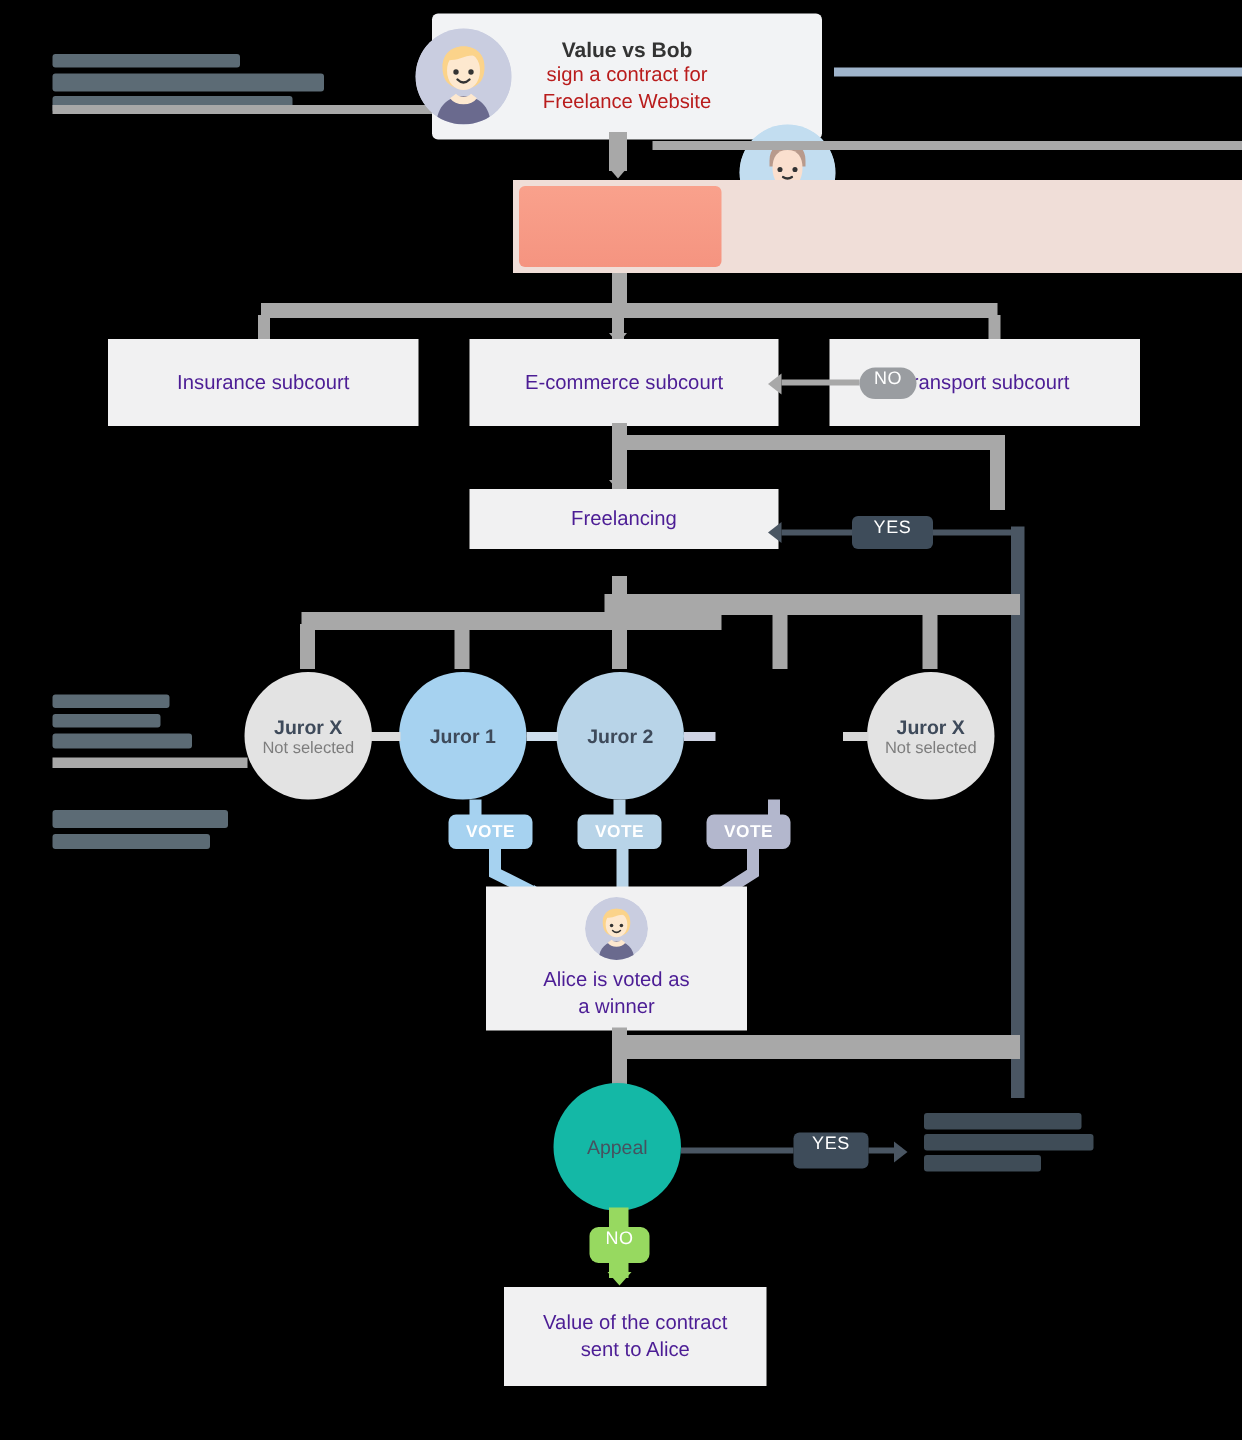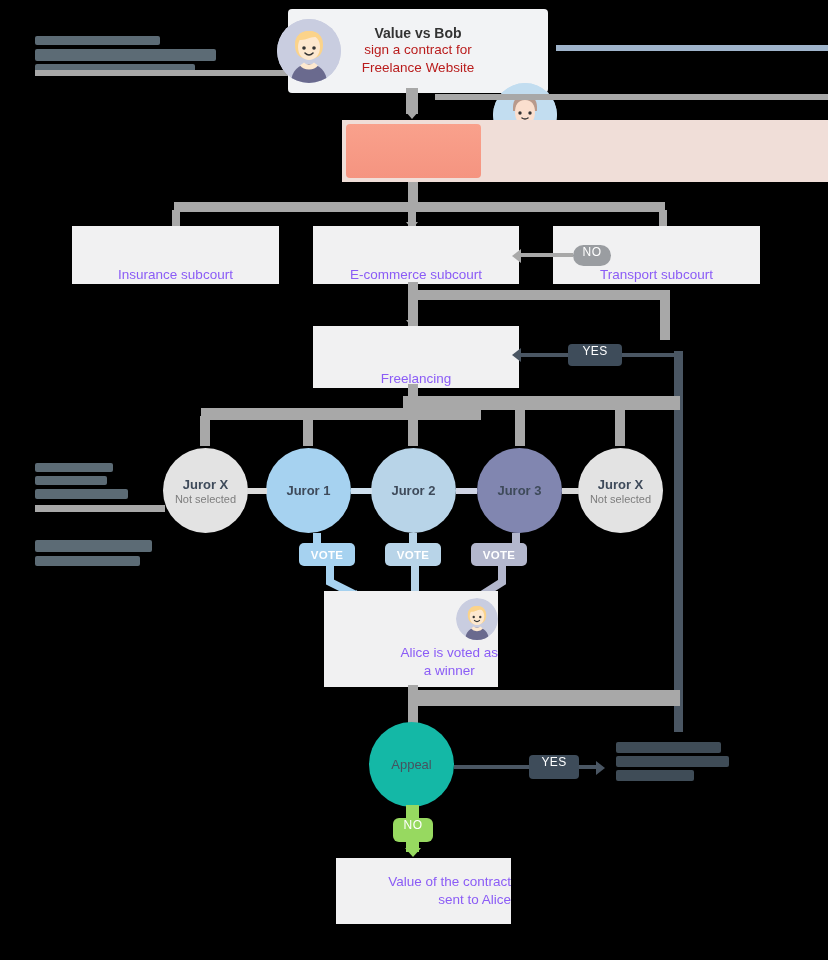--- a/index.html
+++ b/index.html
@@ -8,22 +8,22 @@
 
   .abs{position:absolute;}
 
   
   .redact{background:#5c6b75;border-radius:2px;}
   .redact-dark{background:#3f4c57;border-radius:2px;}
 
   
   .card{
     background:#f1f1f2;
-    display:flex;align-items:flex-end;justify-content:center;
-    text-align:center;color:#8b5cf6;
+    display:flex;align-items:center;justify-content:center;
+    text-align:center;color:#4c1d95;
     font-size:13.5px;line-height:1.35;
     box-shadow:0 1px 2px rgba(0,0,0,.10);
   }
 
   
   .hero{
     background:#f2f3f5;border-radius:4px;
     display:flex;align-items:center;justify-content:center;
     flex-direction:column;
     box-shadow:0 1px 3px rgba(0,0,0,.10);
@@ -148,21 +148,21 @@
   <div class="abs pill grey" style="left:573px;top:245px;width:38px;height:21px;">
     <span>NO</span>
   </div>
 
   <div class="abs bar" style="left:408px;top:282px;width:10px;height:14px;"></div>
   <div class="abs bar" style="left:408px;top:290px;width:260px;height:10px;"></div>
   <div class="abs bar" style="left:408px;top:298px;width:10px;height:28px;"></div>
   <div class="abs arrow-down" style="left:406px;top:320px;"></div>
   <div class="abs bar" style="left:660px;top:290px;width:10px;height:50px;"></div>
 
-  <div class="abs card" style="left:313px;top:326px;width:206px;height:62px;">
+  <div class="abs card" style="left:313px;top:326px;width:206px;height:40px;">
     <span>Freelancing</span>
   </div>
 
   <div class="abs arrow-left" style="left:512px;top:348px;"></div>
   <div class="abs bar-dark" style="left:521px;top:353px;width:47px;height:4px;"></div>
   <div class="abs pill dark" style="left:568px;top:344px;width:54px;height:22px;">
     <span>YES</span>
   </div>
   <div class="abs bar-dark" style="left:622px;top:353px;width:55px;height:4px;"></div>
   <div class="abs bar-dark" style="left:674px;top:351px;width:9px;height:381px;"></div>
@@ -179,23 +179,20 @@
 
   <div class="abs circle" style="left:163px;top:448px;width:85px;height:85px;background:#e3e3e3;">
     <div class="jn">Juror X</div>
     <div class="js">Not selected</div>
   </div>
   <div class="abs circle" style="left:266px;top:448px;width:85px;height:85px;background:#a6d2f0;">
     <div class="jn">Juror 1</div>
   </div>
   <div class="abs circle" style="left:371px;top:448px;width:85px;height:85px;background:#b8d4e8;">
     <div class="jn">Juror 2</div>
-  </div>
-  <div class="abs circle" style="left:477px;top:448px;width:85px;height:85px;background:#8186b0;">
-    <div class="jn">Juror 3</div>
   </div>
   <div class="abs circle" style="left:578px;top:448px;width:85px;height:85px;background:#e3e3e3;">
     <div class="jn">Juror X</div>
     <div class="js">Not selected</div>
   </div>
 
   <div class="abs bar" style="left:247px;top:488px;width:20px;height:6px;background:#dcdcdc;"></div>
   <div class="abs bar" style="left:351px;top:488px;width:21px;height:6px;background:#cfe0ee;"></div>
   <div class="abs bar" style="left:456px;top:488px;width:21px;height:6px;background:#cfd4e4;"></div>
   <div class="abs bar" style="left:562px;top:488px;width:17px;height:6px;background:#d8d8d8;"></div>

